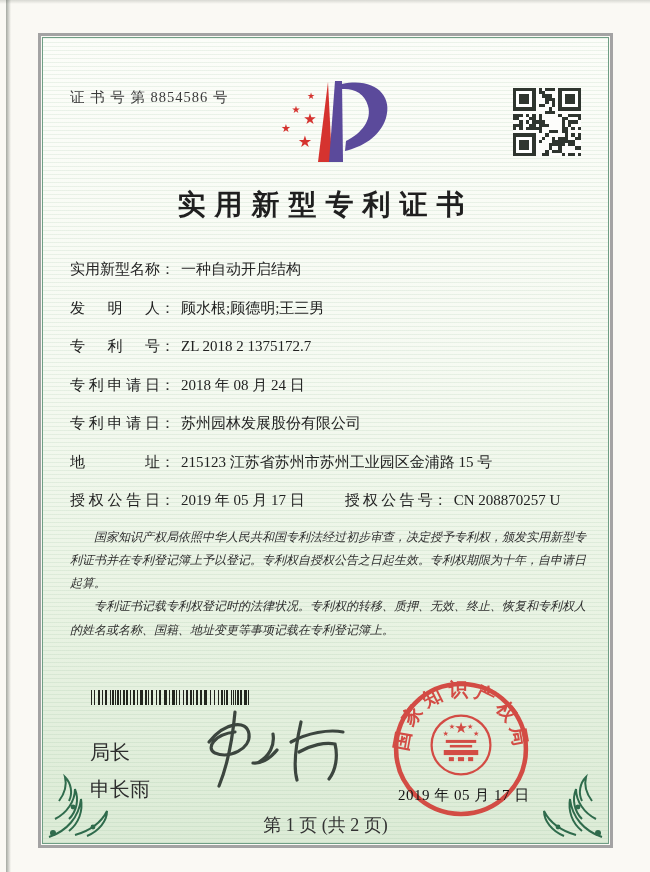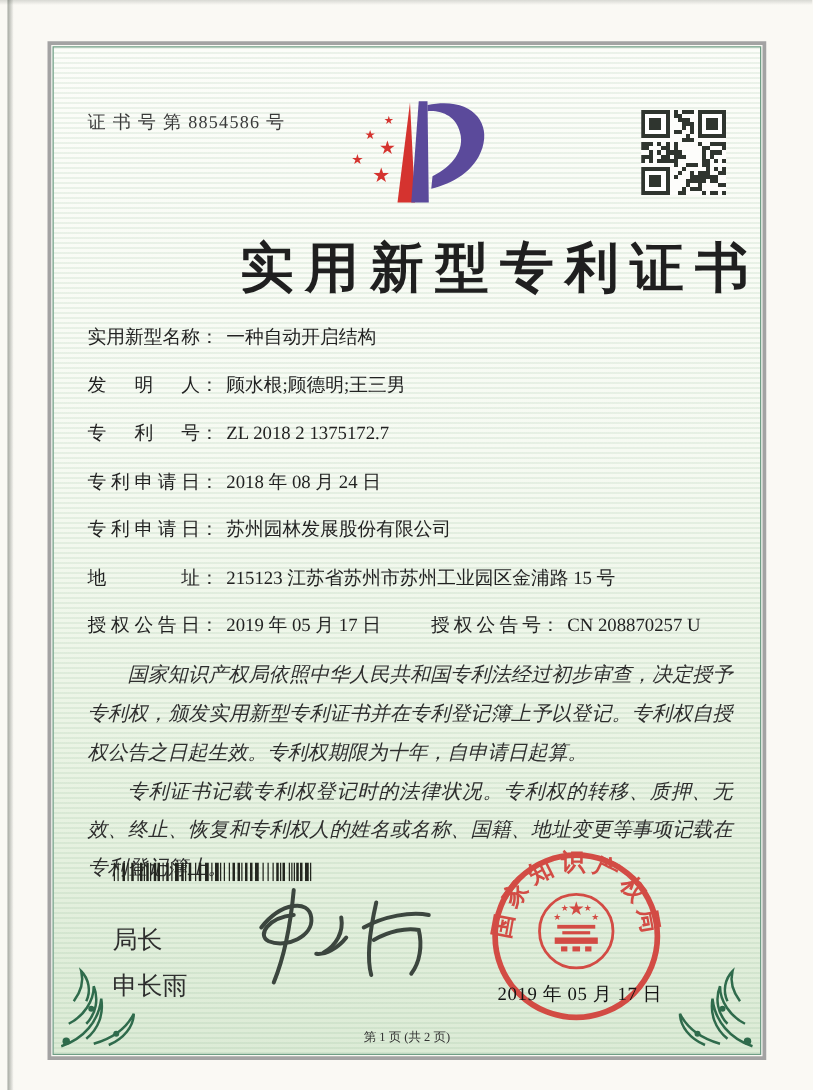--- a/index.html
+++ b/index.html
@@ -20,46 +20,46 @@
     background:
       repeating-linear-gradient(180deg,rgba(120,170,130,.13) 0 1px,rgba(255,255,255,0) 1px 4px),
       linear-gradient(180deg,#fcfdf9 0%,#f6faf2 40%,#e9f3e3 72%,#dcebd6 100%);}
 
   .abs{position:absolute;}
   .cert-no{left:27px;top:50px;font-size:14.5px;letter-spacing:1px;color:#3a3a3a;}
 
   .logo{left:222px;top:38px;width:150px;height:95px;}
   .qr{left:470px;top:50px;width:68px;height:68px;}
 
-  .title{left:0;right:0;top:148px;text-align:right;font-size:43px;font-weight:600;
+  .title{left:0;right:0;top:148px;text-align:center;font-size:28px;font-weight:600;
     letter-spacing:9px;color:#1f1f1f;}
 
   .fields{left:27px;top:222px;right:24px;font-size:15px;}
   .frow{height:22px;margin-bottom:16.5px;white-space:nowrap;}
   .flabel{display:inline-block;width:90px;text-align:justify;text-align-last:justify;
     vertical-align:top;color:#222;}
   .fvalue{margin-left:6px;color:#222;}
   .fpair2{margin-left:40px;}
   .fpair2 .flabel{width:88px;}
 
-  .paras{left:27px;top:488px;right:22px;font-size:16px;line-height:1.93;
+  .paras{left:27px;top:488px;right:22px;font-size:12px;line-height:1.93;
     font-style:italic;color:#2e2e2e;}
   .paras p{margin:0;text-indent:2em;text-align:justify;}
 
   .barcode{left:47px;top:652px;width:162px;height:15px;}
 
   .signer{left:47px;top:696px;font-size:20px;line-height:1.85;color:#2e2e2e;
     font-family:"Liberation Sans","DejaVu Sans",sans-serif;}
   .signature{left:150px;top:668px;width:160px;height:88px;}
 
   .seal{left:347px;top:640px;width:142px;height:142px;}
   .seal-date{left:355px;top:748px;font-size:15px;letter-spacing:.5px;color:#141414;
     white-space:nowrap;}
 
-  .footer{left:0;right:0;bottom:6px;text-align:center;font-size:10px;color:#333;}
+  .footer{left:0;right:0;bottom:6px;text-align:center;font-size:18px;color:#333;}
 
   .flourish{width:84px;height:84px;}
   .fl-left{left:2px;bottom:2px;}
   .fl-right{right:2px;bottom:2px;transform:scaleX(-1);}
 </style>
 </head>
 <body>
 
 <div class="scan-edge"></div>
 <div class="scan-edge-top"></div>

